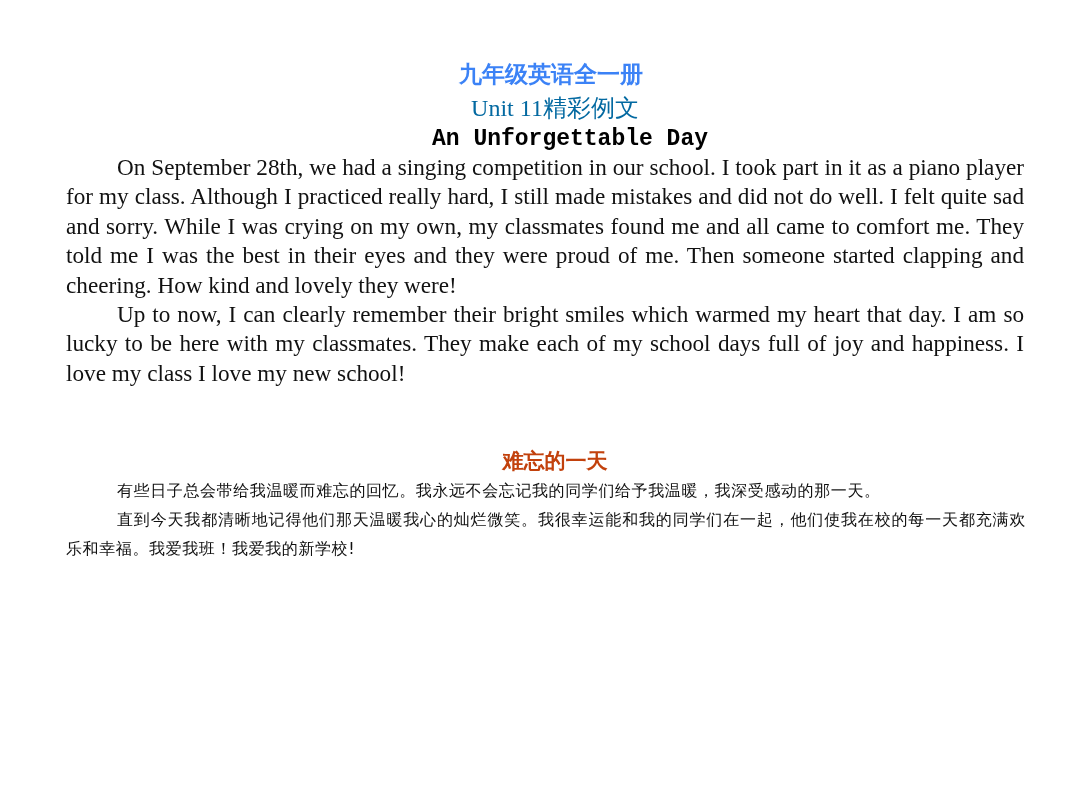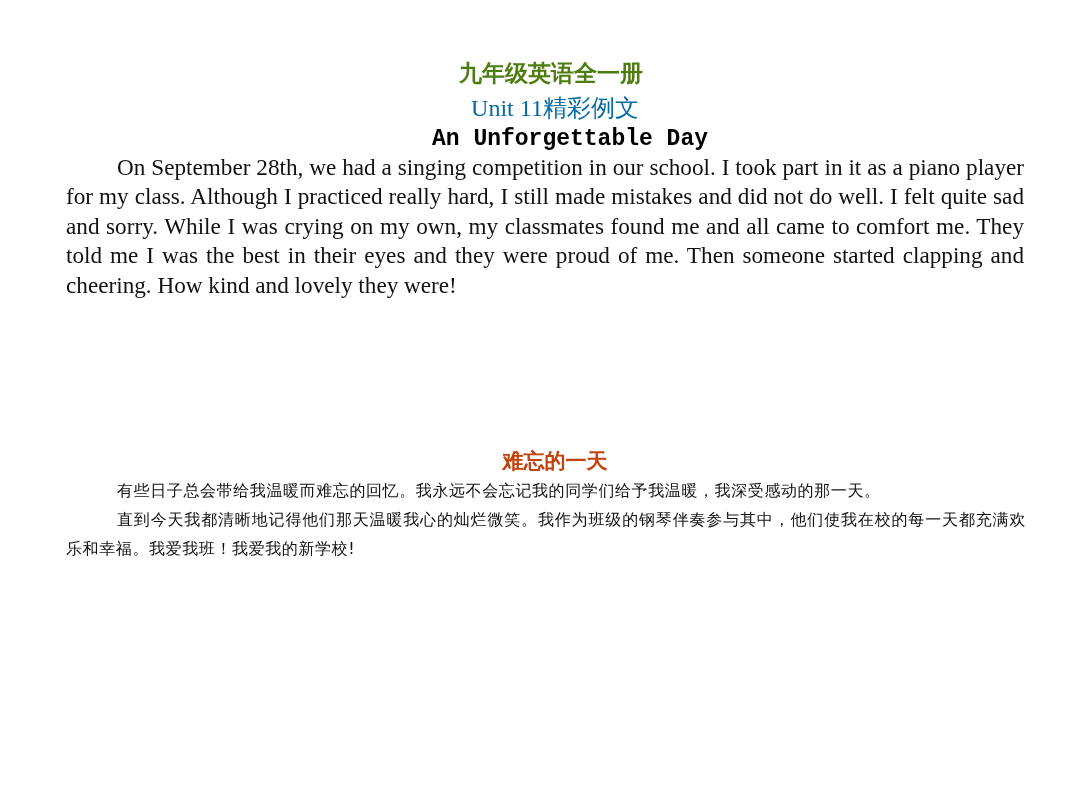--- a/index.html
+++ b/index.html
@@ -18,24 +18,24 @@
       left: 66px;
       top: 0;
       width: 958px;
     }
     .title-cn {
       position: absolute;
       top: 58px;
       left: 0;
       width: 958px;
       text-align: center;
-      font-family: Liberation Serif, serif;
+      font-family: Liberation Sans, sans-serif;
       font-weight: bold;
       font-size: 23px;
-      color: #4d7c0f;
+      color: #3b82f6;
       letter-spacing: 0px;
       padding-left: 12px;
       box-sizing: border-box;
       line-height: 32px;
     }
     .title-unit {
       position: absolute;
       top: 92px;
       left: 0;
       width: 958px;
@@ -111,21 +111,22 @@
 </head>
 <body>
 
 <div class="page">
   <div class="title-cn">九年级英语全一册</div>
   <div class="title-unit">Unit 11精彩例文</div>
   <div class="title-en">An Unforgettable Day</div>
 
   <div class="en-body">
     <p>On September 28th, we had a singing competition in our school. I took part in it as a piano player for my class. Although I practiced really hard, I still made mistakes and did not do well. I felt quite sad and sorry. While I was crying on my own, my classmates found me and all came to comfort me. They told me I was the best in their eyes and they were proud of me. Then someone started clapping and cheering. How kind and lovely they were!</p>
+    <p>Up to now, I can clearly remember their bright smiles which warmed my heart that day. I am so lucky to be here with my classmates. They make each of my school days full of joy and happiness. I love my class I love my new school!</p>
   </div>
 
   <div class="cn-title">难忘的一天</div>
 
   <div class="cn-body">
     <p>有些日子总会带给我温暖而难忘的回忆。我永远不会忘记我的同学们给予我温暖，我深受感动的那一天。</p>
-    <p>直到今天我都清晰地记得他们那天温暖我心的灿烂微笑。我作为班级的钢琴伴奏参与其中，他们使我在校的每一天都充满欢乐和幸福。我爱我班！我爱我的新学校!</p>
+    <p>直到今天我都清晰地记得他们那天温暖我心的灿烂微笑。我很幸运能和我的同学们在一起，他们使我在校的每一天都充满欢乐和幸福。我爱我班！我爱我的新学校!</p>
   </div>
 </div>
 
 </body></html>

